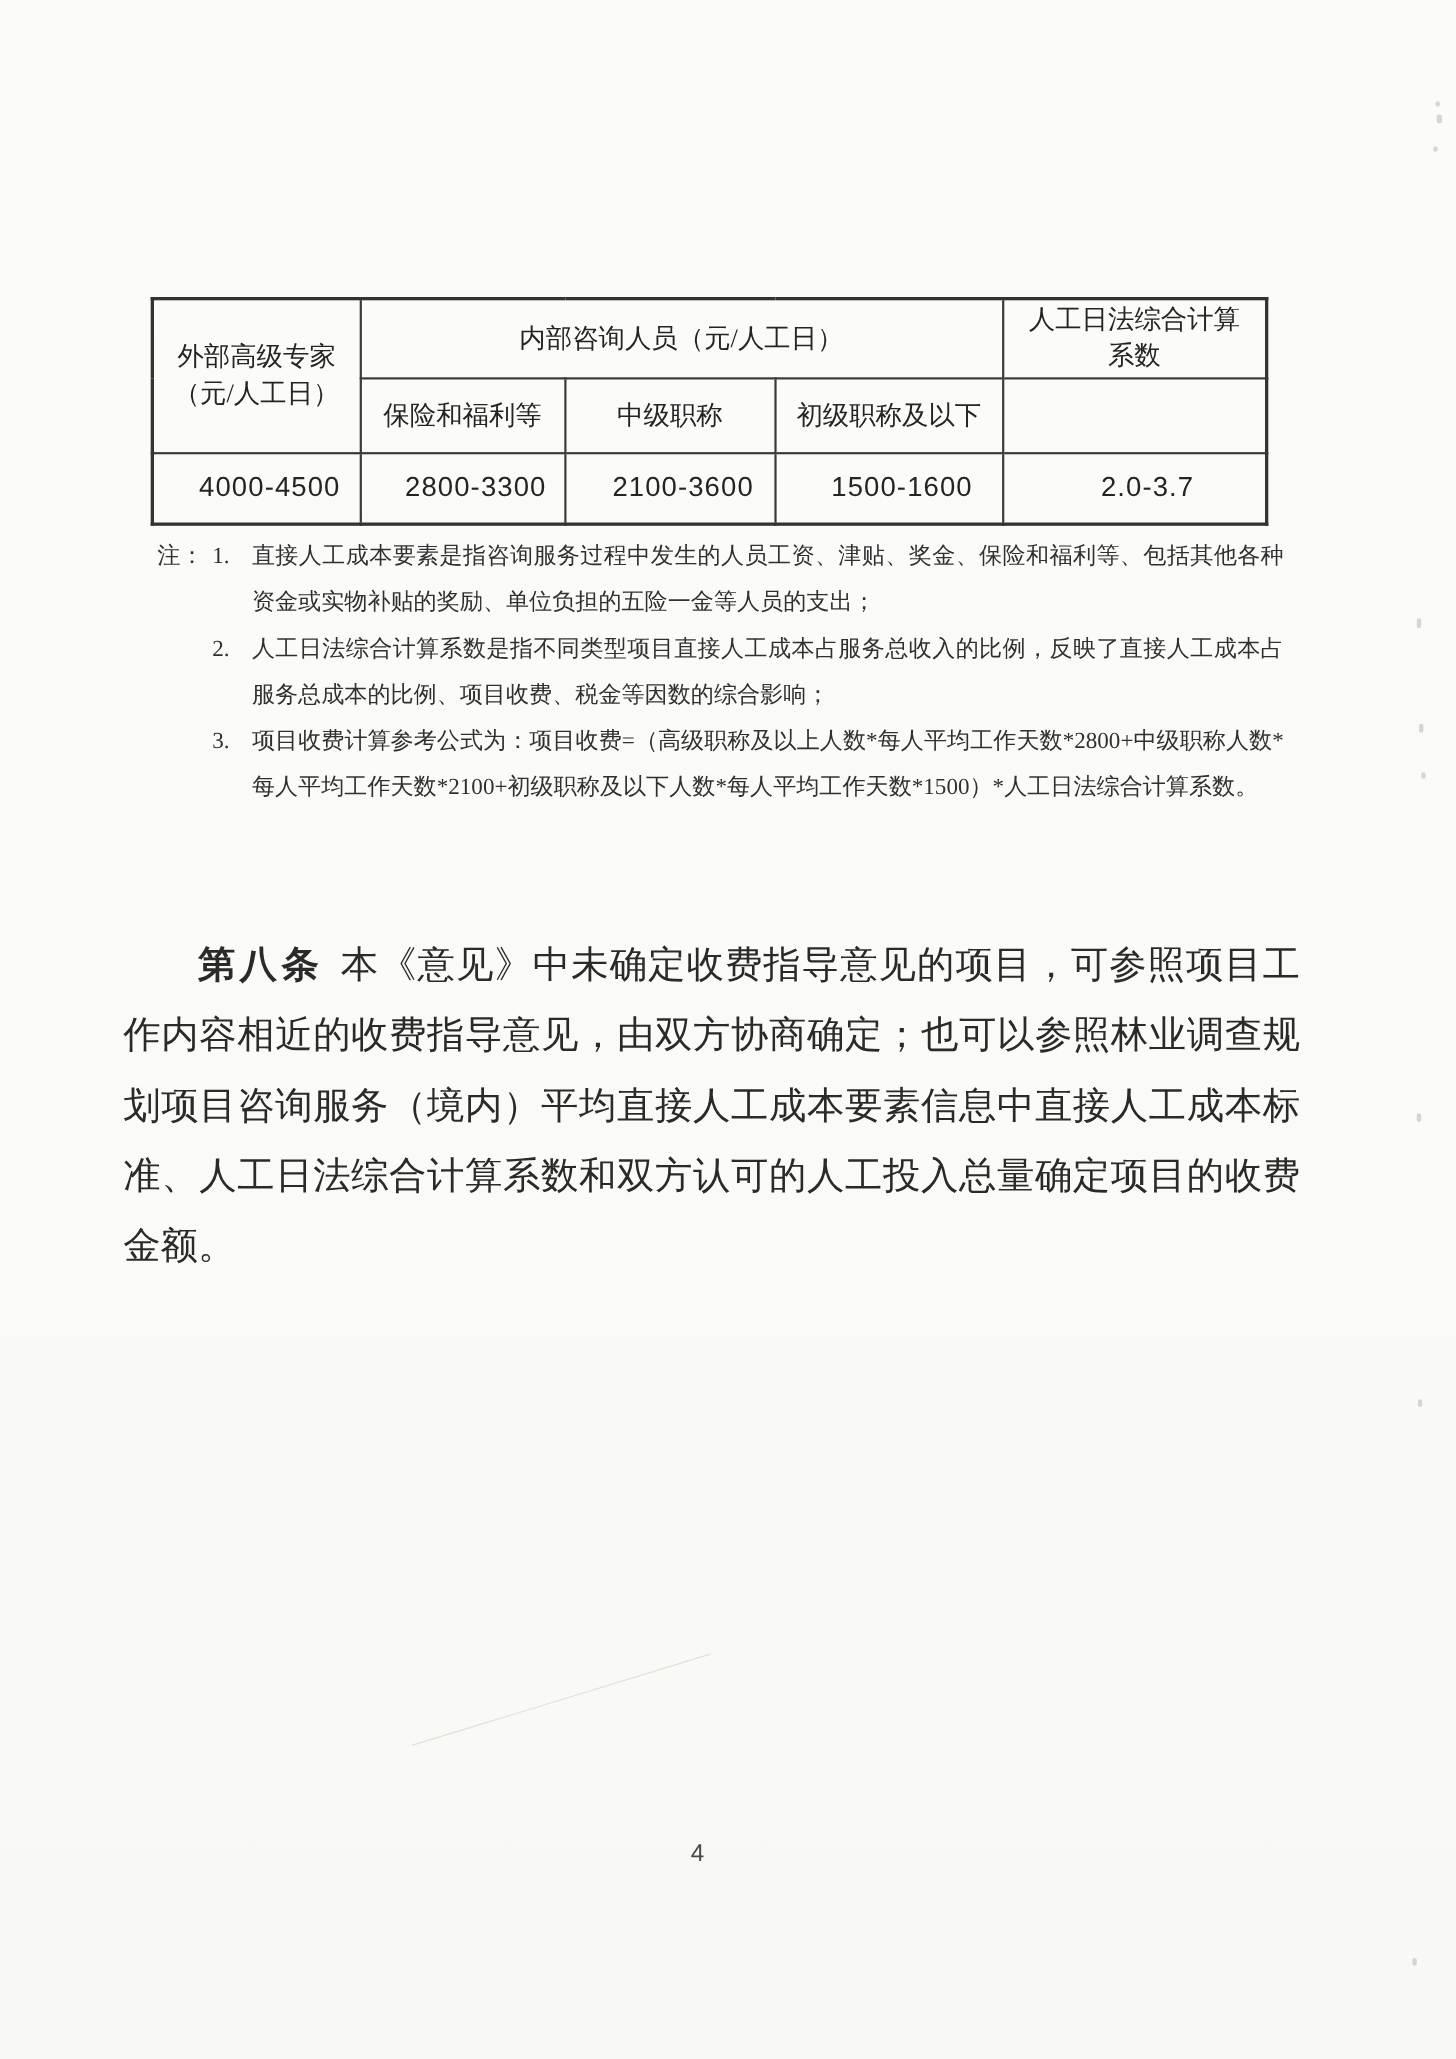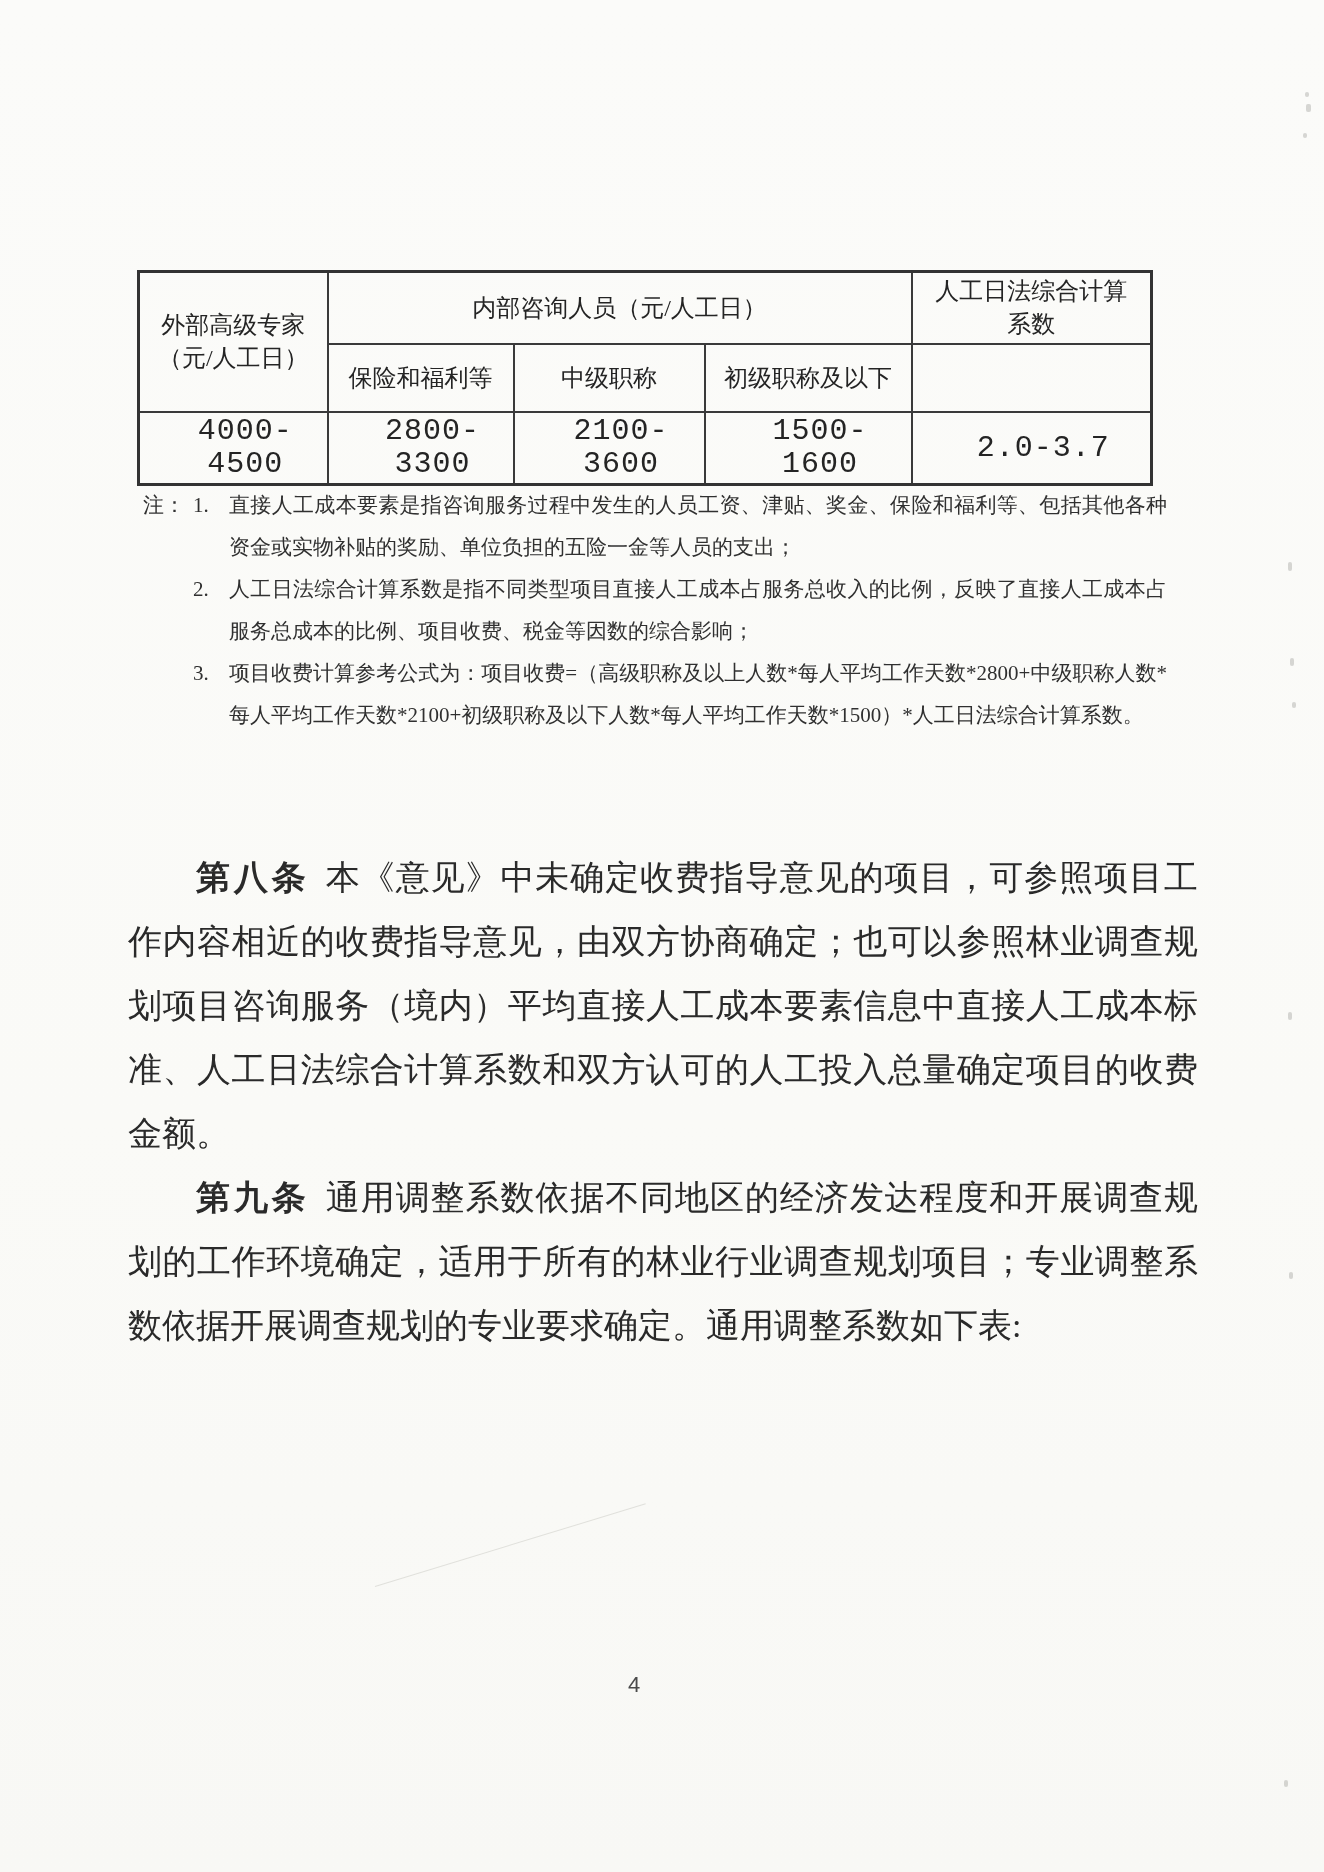--- a/index.html
+++ b/index.html
@@ -34,22 +34,22 @@
     line-height: 33px;
     color: #242424;
     padding: 2px 12px;
   }
   table.fee-table { border: 3px solid #333; }
   tr.hdr-row-1 td { height: 72px; }
   tr.hdr-row-2 td { height: 68px; }
   tr.data-row td  { height: 64px; }
   td.coef-hdr { padding: 2px 20px; margin-left: 22px; }
   tr.data-row td {
-    font-family: Liberation Mono, monospace;
-    font-size: 30px;
+    font-family: Liberation Sans, sans-serif;
+    font-size: 25px;
     letter-spacing: 1px;
     padding-left: 36px;
   }
 
   
   .notes {
     position: absolute;
     left: 143px; top: 484px;
     width: 1024px;
     font-size: 21px;
@@ -60,21 +60,21 @@
     display: grid;
     grid-template-columns: 50px 36px 1fr;
   }
   .note .note-label { text-align: left; }
   .note .note-num   { text-align: left; }
   .note .note-text  { text-align: justify; }
 
   
   .body-text {
     position: absolute;
-    left: 128px; top: 846px;
+    left: 112px; top: 846px;
     width: 1070px;
     font-size: 34px;
     line-height: 64px;
     color: #2a2a2a;
     text-align: justify;
   }
   .body-text p {
     margin: 0;
     text-indent: 68px;
   }
@@ -164,23 +164,20 @@
       <span class="note-label"></span>
       <span class="note-num">3.</span>
       <span class="note-text">项目收费计算参考公式为：项目收费=（高级职称及以上人数*每人平均工作天数*2800+中级职称人数*每人平均工作天数*2100+初级职称及以下人数*每人平均工作天数*1500）*人工日法综合计算系数。</span>
     </div>
   </div>
 
   <div class="body-text">
     <p>
       <span class="para-lead">第八条</span><span>本《意见》中未确定收费指导意见的项目，可参照项目工作内容相近的收费指导意见，由双方协商确定；也可以参照林业调查规划项目咨询服务（境内）平均直接人工成本要素信息中直接人工成本标准、人工日法综合计算系数和双方认可的人工投入总量确定项目的收费金额。</span>
     </p>
-    <p>
-      <span class="para-lead">第九条</span><span>通用调整系数依据不同地区的经济发达程度和开展调查规划的工作环境确定，适用于所有的林业行业调查规划项目；专业调整系数依据开展调查规划的专业要求确定。通用调整系数如下表:</span>
-    </p>
   </div>
 
   <div class="page-footer">4</div>
 
   <div class="artifact" style="left:1305px; top:92px;  width:4px; height:5px;"></div>
   <div class="artifact" style="left:1306px; top:104px; width:5px; height:8px;"></div>
   <div class="artifact" style="left:1303px; top:133px; width:4px; height:5px;"></div>
   <div class="artifact" style="left:1288px; top:562px; width:4px; height:9px;"></div>
   <div class="artifact" style="left:1290px; top:658px; width:4px; height:8px;"></div>
   <div class="artifact" style="left:1292px; top:702px; width:4px; height:6px;"></div>

